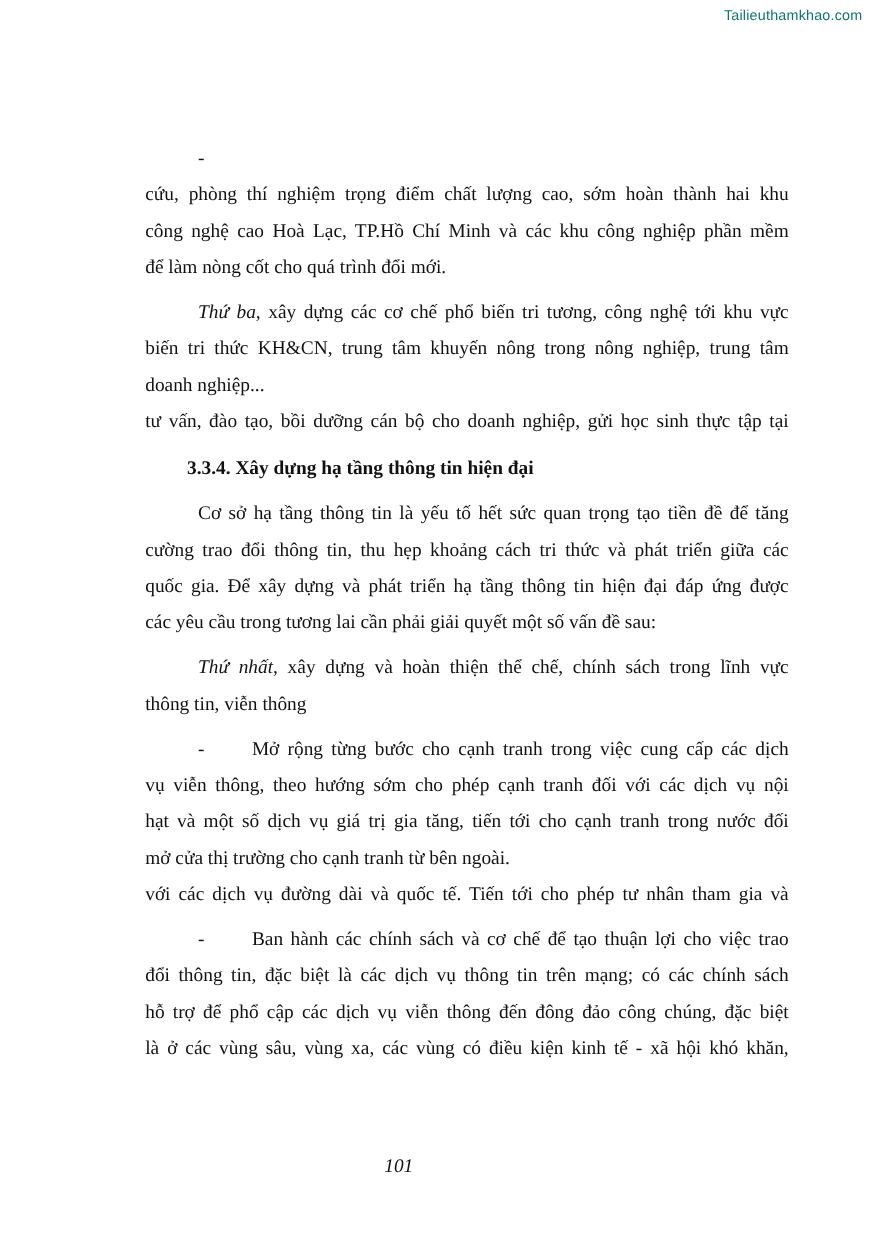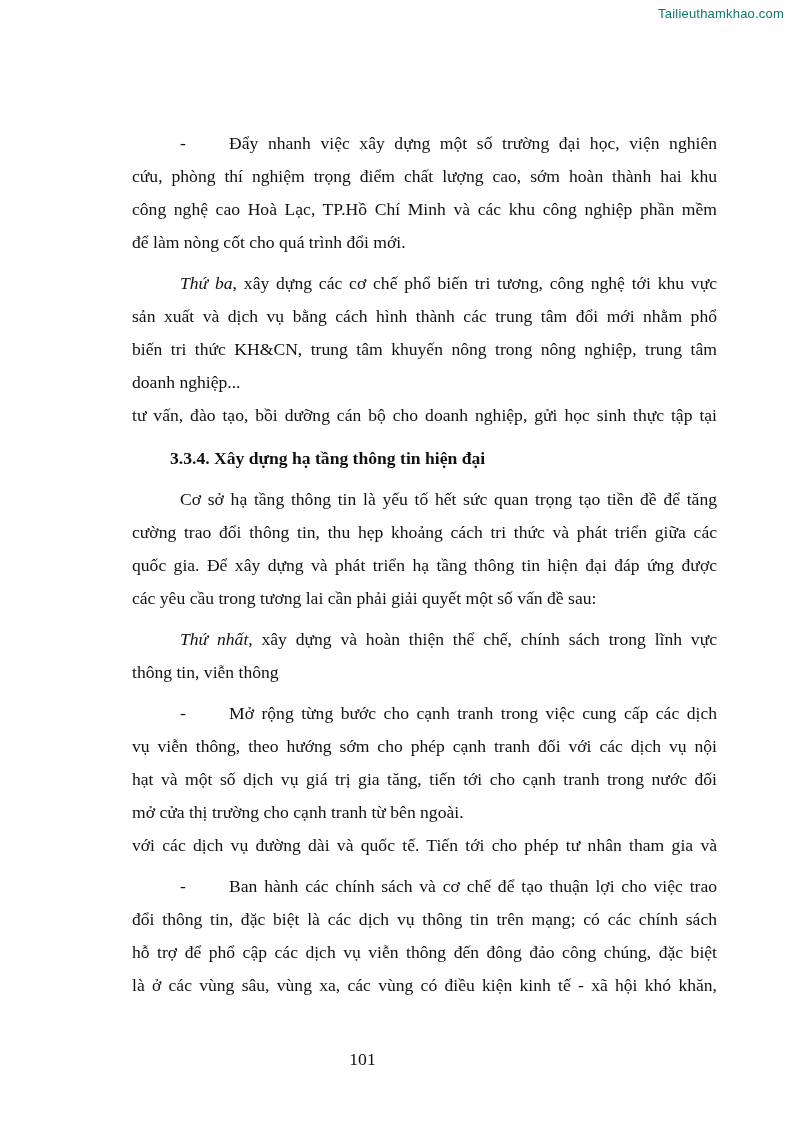--- a/index.html
+++ b/index.html
@@ -8,42 +8,40 @@
     .page { position: absolute; left: 132px; top: 127px; width: 585px; }
     .line { font-size: 17.6px; height: 33px; line-height: 33px; text-align: justify; text-align-last: justify; white-space: nowrap; overflow: visible; }
     .line.last { text-align-last: left; }
     .dash-line { display: flex; align-items: baseline; }
     .dash { width: 97px; padding-left: 48px; box-sizing: border-box; flex: 0 0 auto; }
     .dash-rest { flex: 1 1 auto; text-align: justify; text-align-last: justify; }
     .indent { padding-left: 48px; }
     .heading { font-size: 17.6px; font-weight: bold; height: 33px; line-height: 33px; margin-top: 10px; margin-bottom: 8px; margin-left: 38px; }
     .para { margin-bottom: 8px; }
     em { font-style: italic; }
-    .page-number { position: absolute; top: 1049px; left: 0; width: 725px; text-align: center; font-size: 17.6px; }
+    .page-number { position: absolute; top: 1049px; left: 0; width: 725px; text-align: center; font-size: 17.6px; font-style: italic; }
   </style>
 </head>
 <body>
 
 <div class="watermark">Tailieuthamkhao.com</div>
 
 <div class="page">
 
   <div class="para">
     <div class="line dash-line">
       <span class="dash">-</span>
-      <span class="dash-rest">Đẩy nhanh việc xây dựng một số trường đại học, viện nghiên</span>
     </div>
     <div class="line">cứu, phòng thí nghiệm trọng điểm chất lượng cao, sớm hoàn thành hai khu</div>
     <div class="line">công nghệ cao Hoà Lạc, TP.Hồ Chí Minh và các khu công nghiệp phần mềm</div>
     <div class="line last">để làm nòng cốt cho quá trình đổi mới.</div>
   </div>
 
   <div class="para">
     <div class="line indent"><em>Thứ ba</em><span>, xây dựng các cơ chế phổ biến tri tương, công nghệ tới khu vực</span></div>
-    <div class="line">sản xuất và dịch vụ bằng cách hình thành các trung tâm đổi mới nhằm phổ</div>
     <div class="line">biến tri thức KH&amp;CN, trung tâm khuyến nông trong nông nghiệp, trung tâm</div>
     <div class="line last">doanh nghiệp...</div>
     <div class="line">tư vấn, đào tạo, bồi dưỡng cán bộ cho doanh nghiệp, gửi học sinh thực tập tại</div>
   </div>
 
   <div class="heading">3.3.4. Xây dựng hạ tầng thông tin hiện đại</div>
 
   <div class="para">
     <div class="line indent">Cơ sở hạ tầng thông tin là yếu tố hết sức quan trọng tạo tiền đề để tăng</div>
     <div class="line">cường trao đổi thông tin, thu hẹp khoảng cách tri thức và phát triển giữa các</div>

